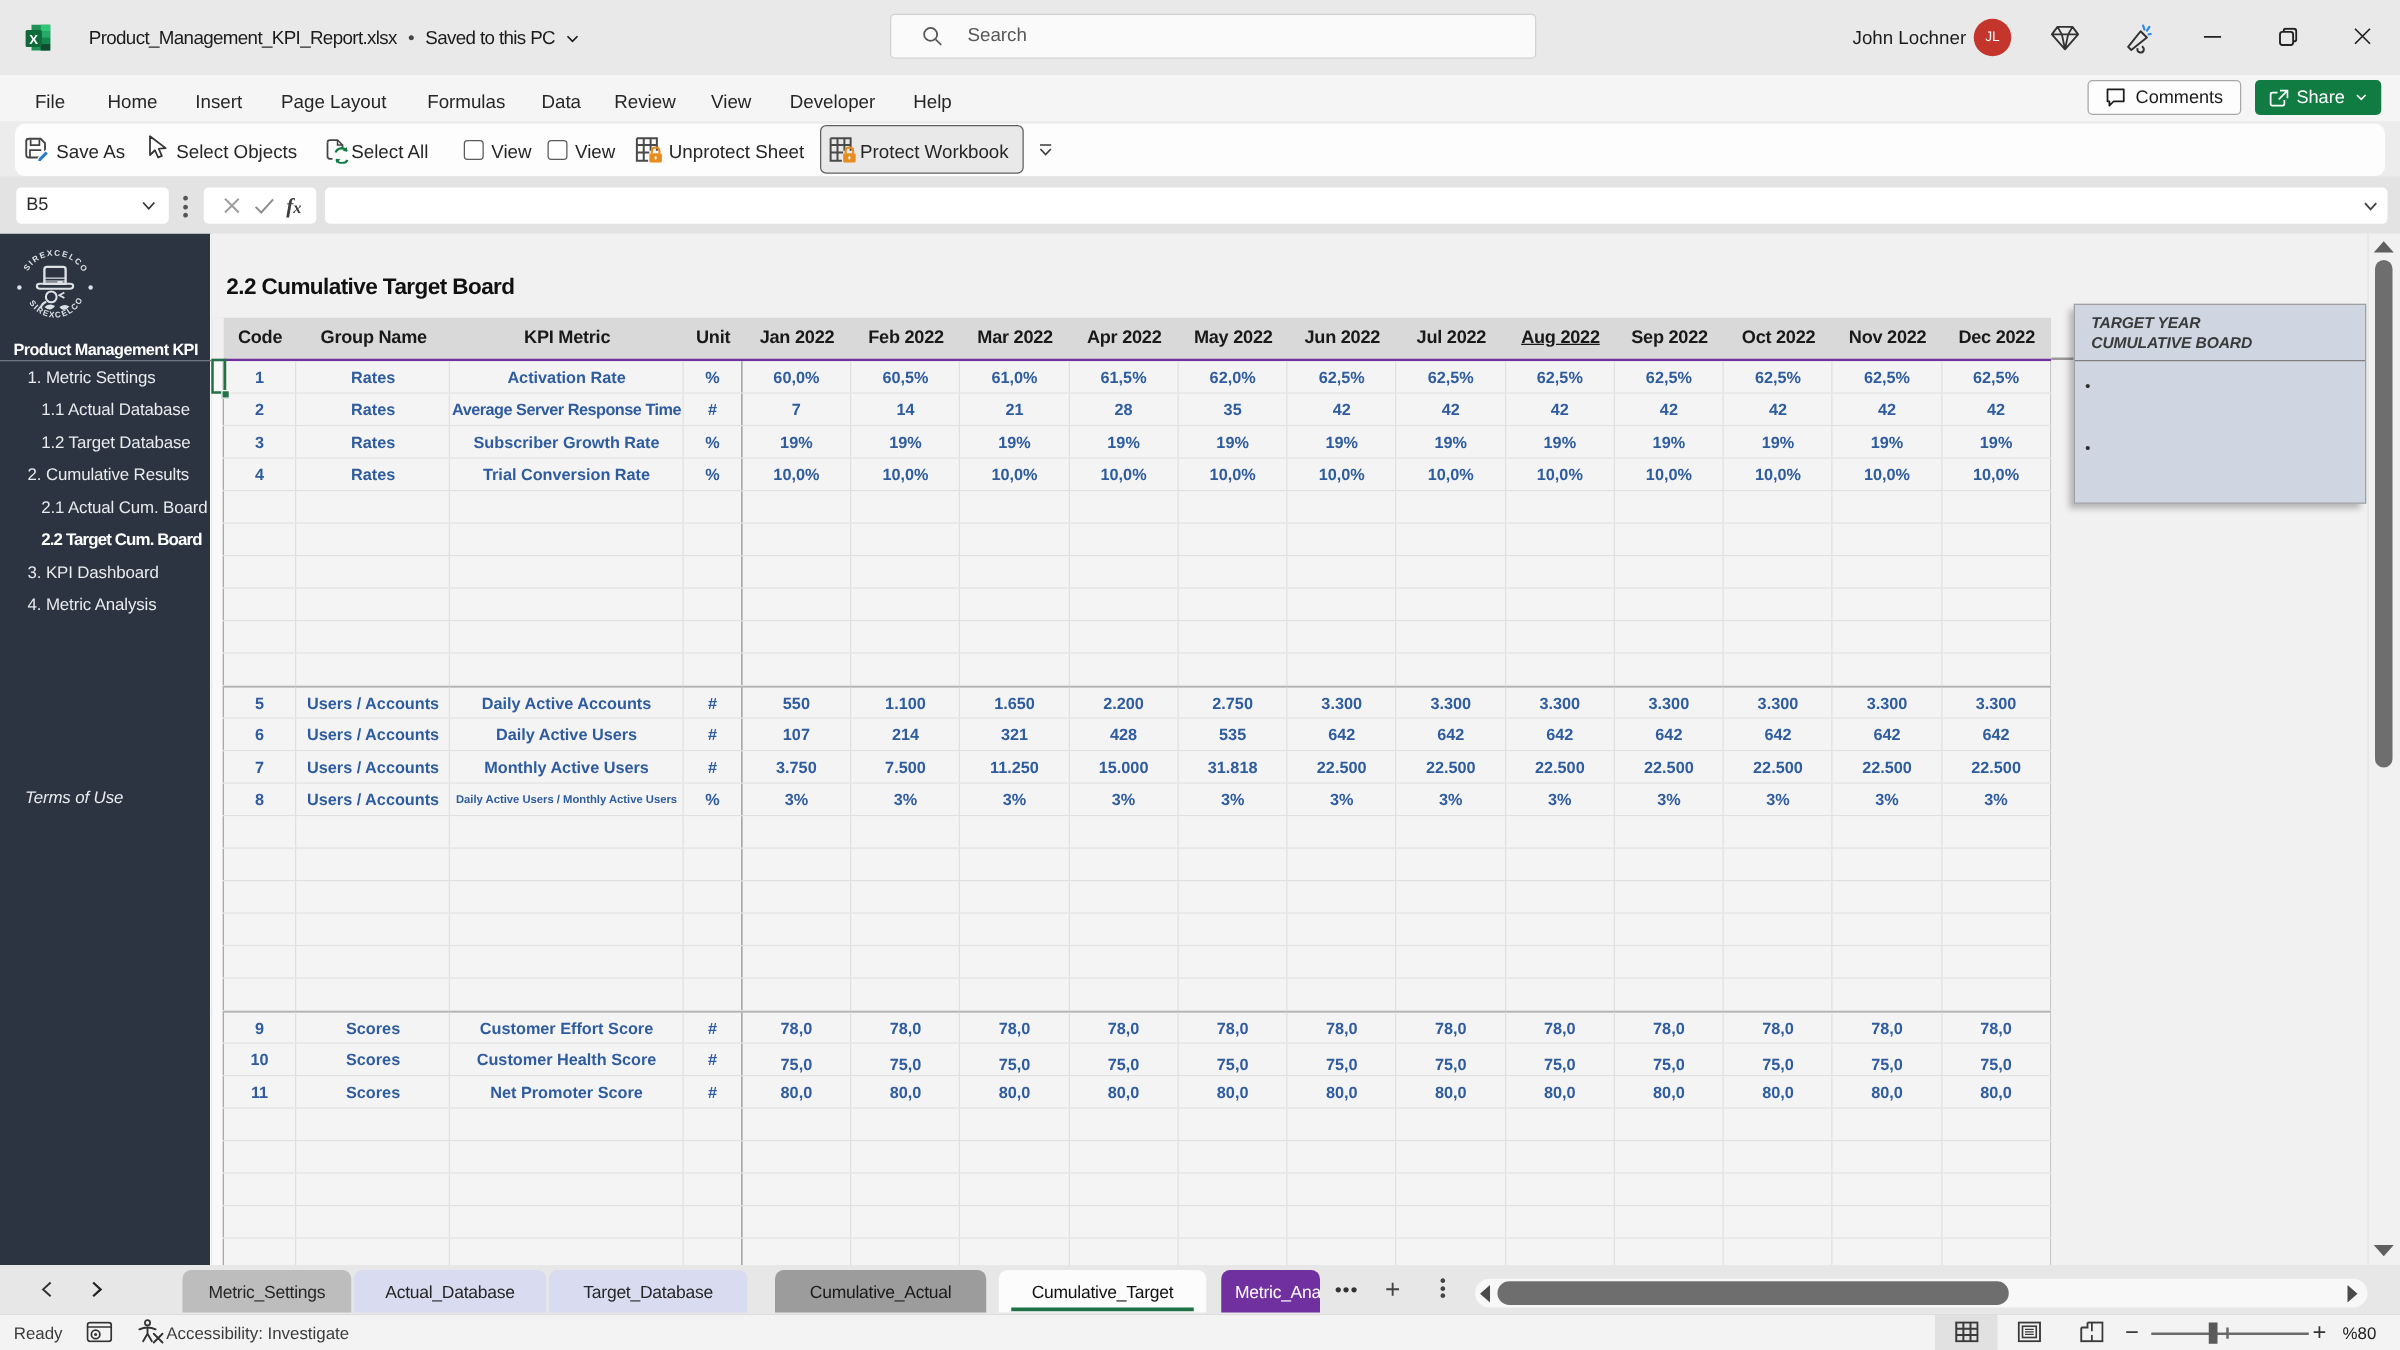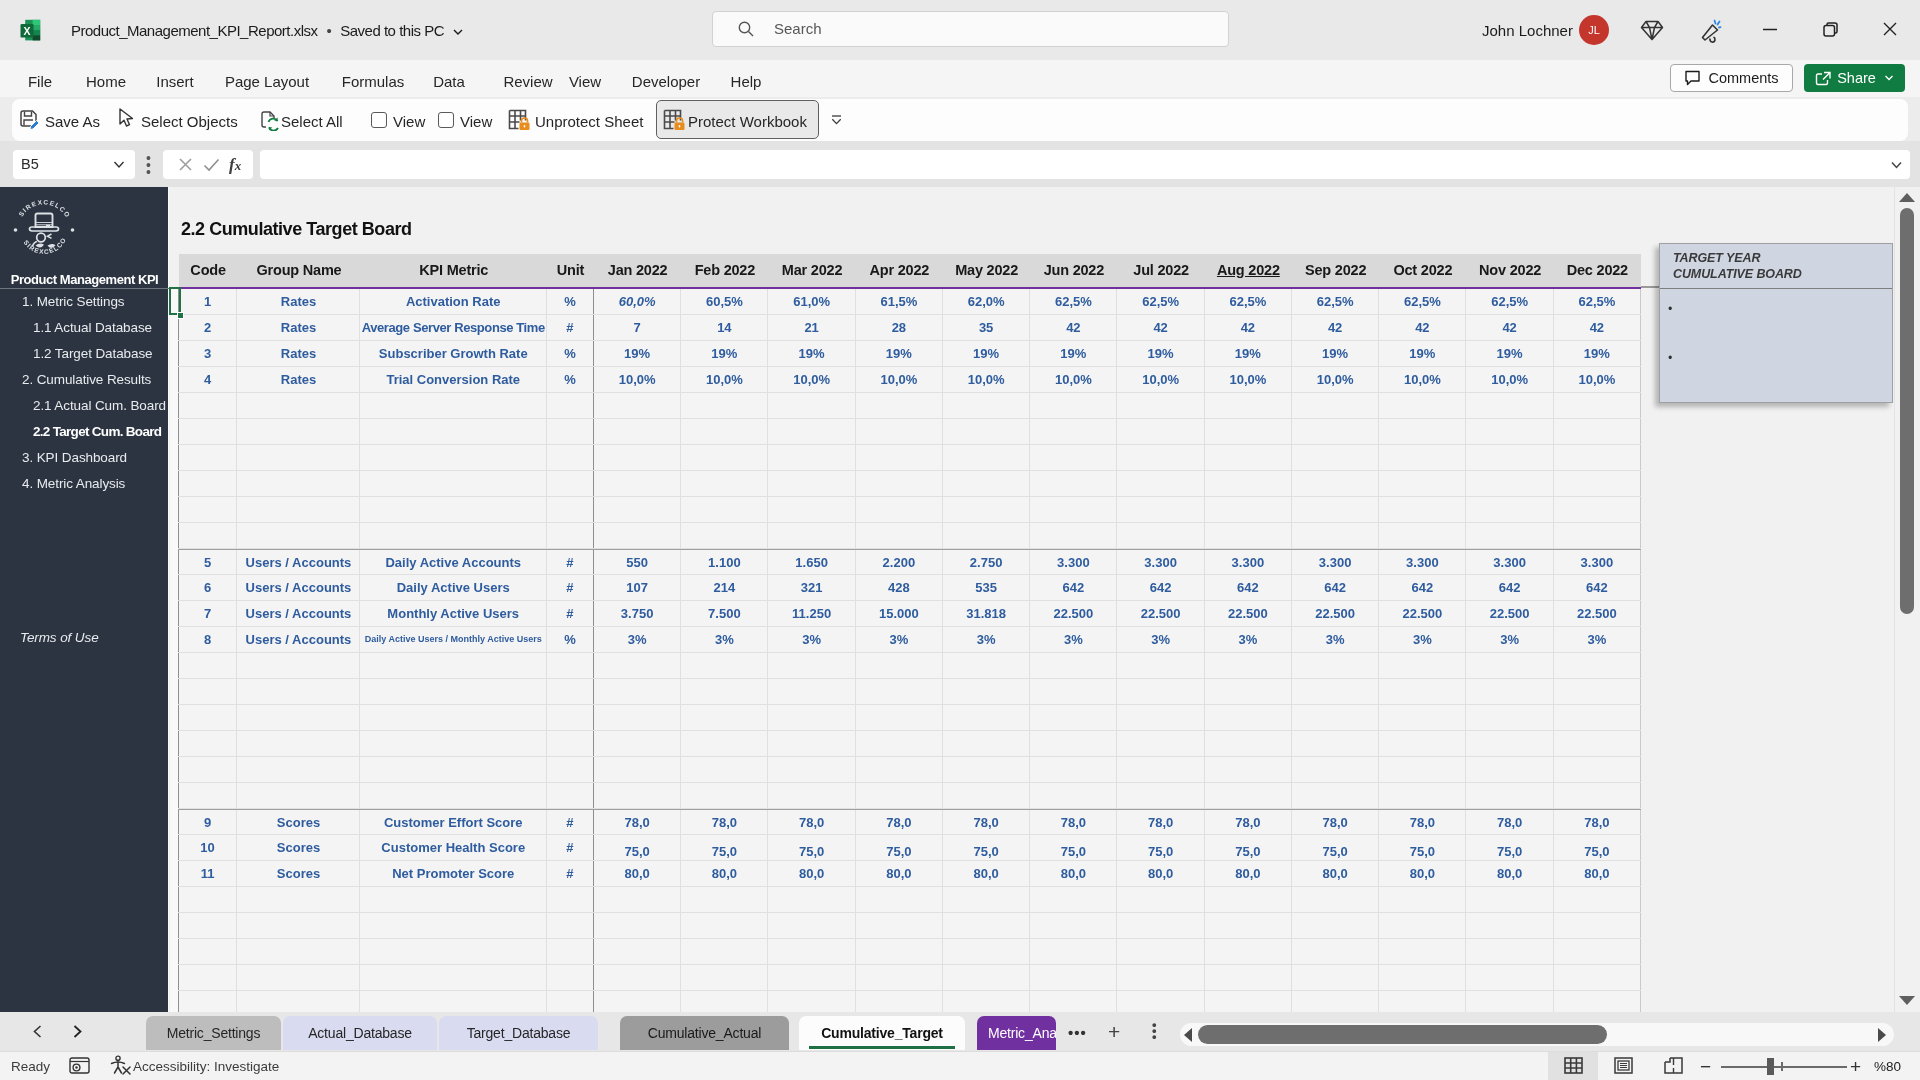--- a/index.html
+++ b/index.html
@@ -115,21 +115,21 @@
 <svg class="abs" style="left:1883px;top:22px" width="14" height="14" viewBox="0 0 14 14">
     <path d="M1 1 L13 13 M13 1 L1 13" stroke="#222" stroke-width="1.4"></path>
   </svg>
 <div class="abs" id="menubar"></div>
 <div class="menu" style="left:40px">File</div>
 <div class="menu" style="left:106px">Home</div>
 <div class="menu" style="left:175px">Insert</div>
 <div class="menu" style="left:267px">Page Layout</div>
 <div class="menu" style="left:373px">Formulas</div>
 <div class="menu" style="left:449px">Data</div>
-<div class="menu" style="left:528px">Review</div>
+<div class="menu" style="left:516px">Review</div>
 <div class="menu" style="left:585px">View</div>
 <div class="menu" style="left:666px">Developer</div>
 <div class="menu" style="left:746px">Help</div>
 <div class="abs" id="commentsbtn"><svg width="17" height="16" viewBox="0 0 17 16">
       <path d="M2 1.5 H15 V11 H7 L3.5 14.5 V11 H2 Z" stroke="#1b1b1b" stroke-width="1.4" fill="none" stroke-linejoin="round"></path>
     </svg>Comments</div>
 <div class="abs" id="sharebtn"><svg width="16" height="15" viewBox="0 0 16 15">
       <path d="M7 3 H3 Q1.5 3 1.5 4.5 V12 Q1.5 13.5 3 13.5 H11 Q12.5 13.5 12.5 12 V9" stroke="#fff" stroke-width="1.4" fill="none"></path>
       <path d="M9 1.5 H15 V7.5 M15 1.5 L8 8.5" stroke="#fff" stroke-width="1.4" fill="none"></path>
     </svg>Share<svg width="10" height="10" viewBox="0 0 10 10" style="margin-left:2px">
@@ -248,21 +248,21 @@
 <div class="hc" style="width:87.25px;">Oct 2022</div>
 <div class="hc" style="width:87.25px;">Nov 2022</div>
 <div class="hc" style="width:87.25px;">Dec 2022</div>
 </div>
 <div class="trow">
 <div class="tc sl" style="width:9.2px;"></div>
 <div class="tc" style="width:58.8px;">1</div>
 <div class="tc" style="width:123px;">Rates</div>
 <div class="tc" style="width:186.5px;">Activation Rate</div>
 <div class="tc un" style="width:47px;">%</div>
-<div class="tc" style="width:87.25px;font-style:italic;">60,0%</div>
+<div class="tc" style="width:87.25px;">60,0%</div>
 <div class="tc" style="width:87.25px;">60,5%</div>
 <div class="tc" style="width:87.25px;">61,0%</div>
 <div class="tc" style="width:87.25px;">61,5%</div>
 <div class="tc" style="width:87.25px;">62,0%</div>
 <div class="tc" style="width:87.25px;">62,5%</div>
 <div class="tc" style="width:87.25px;">62,5%</div>
 <div class="tc" style="width:87.25px;">62,5%</div>
 <div class="tc" style="width:87.25px;">62,5%</div>
 <div class="tc" style="width:87.25px;">62,5%</div>
 <div class="tc" style="width:87.25px;">62,5%</div>
@@ -800,21 +800,21 @@
 <svg class="abs" style="left:31px;top:1024px" width="13" height="15" viewBox="0 0 13 15">
     <path d="M9.5 2 L3.5 7.5 L9.5 13" stroke="#333" stroke-width="1.6" fill="none"></path>
   </svg>
 <svg class="abs" style="left:71px;top:1024px" width="13" height="15" viewBox="0 0 13 15">
     <path d="M3.5 2 L9.5 7.5 L3.5 13" stroke="#222" stroke-width="1.8" fill="none"></path>
   </svg>
 <div class="tab" style="left:146px;width:135px;background:#bdbdbd;color:#262626">Metric_Settings</div>
 <div class="tab" style="left:283px;width:154px;background:#d9dcf1;color:#262626">Actual_Database</div>
 <div class="tab" style="left:439px;width:159px;background:#d9dcf1;color:#262626">Target_Database</div>
 <div class="tab" style="left:620px;width:169px;background:#9c9c9c;color:#1a1a1a">Cumulative_Actual</div>
-<div class="tab" style="left:799px;width:166px;background:#fcfcfc;color:#111;font-weight:bold">Cumulative_Target</div>
+<div class="tab" style="left:799px;width:166px;background:#fcfcfc;color:#111;font-weight:normal">Cumulative_Target</div>
 <div class="tab" style="left:977px;width:79px;background:#7030a0;color:#fff;justify-content:flex-start;padding-left:11px">Metric_Analysis</div>
 <div class="abs" id="greenul"></div>
 <div class="abs" style="left:1068px;top:1024px;font-size:15px;font-weight:bold;color:#333;letter-spacing:1px">•••</div>
 <div class="abs" style="left:1108px;top:1020px;font-size:21px;color:#444;font-weight:300">+</div>
 <div class="abs" style="left:1152px;top:1022px;color:#444;font-size:13px;line-height:6px;font-weight:bold">•<br>•<br>•</div>
 <div class="abs" id="htrack"></div>
 <div class="abs" style="left:1184px;top:1028px;width:0;height:0;border-top:7px solid transparent;border-bottom:7px solid transparent;border-right:8px solid #4a4a4a"></div>
 <div class="abs" id="hthumb"></div>
 <div class="abs" style="left:1878px;top:1028px;width:0;height:0;border-top:7px solid transparent;border-bottom:7px solid transparent;border-left:8px solid #4a4a4a"></div>
 <div class="abs" id="statusbar"></div>

